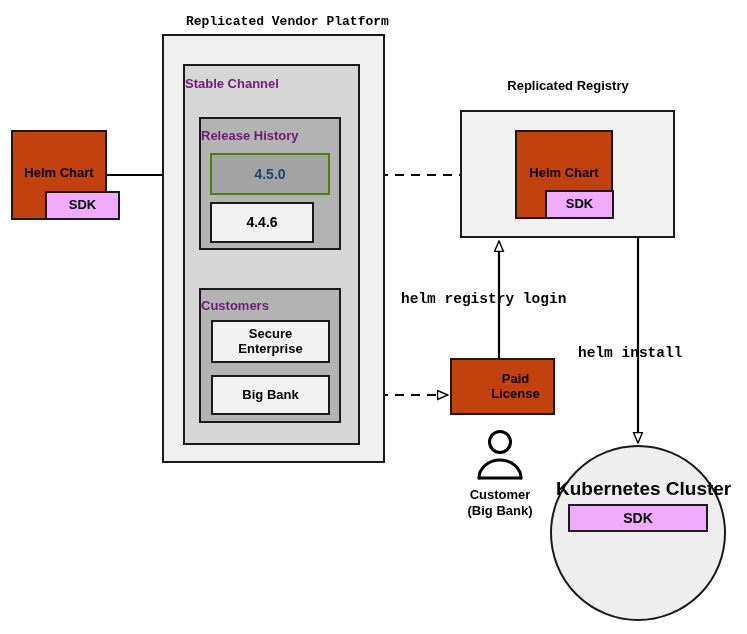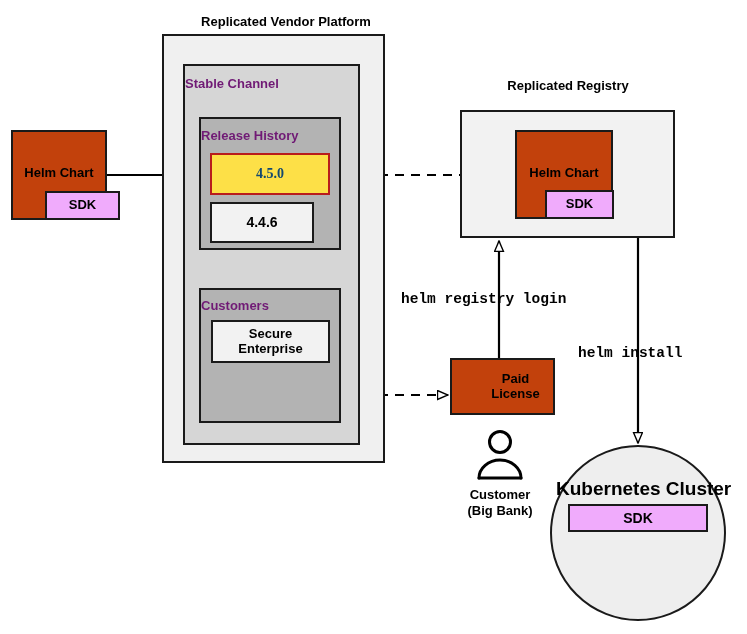--- a/index.html
+++ b/index.html
@@ -73,24 +73,23 @@
   }
   .box-gray {
     background: #c2410c;
     border: 2px solid #1a1a1a;
   }
   .box-white {
     background: #f0abfc;
     border: 2px solid #1a1a1a;
   }
   .box-blue {
-    background: #fde047;
-    border: 2px solid #b91c1c;
+    background: #a3a3a3;
+    border: 2px solid #4d7c0f;
     color: #14496f;
-    font-family: Liberation Serif, serif;
   }
   .circle-cluster {
     position: absolute;
     border-radius: 50%;
     background: #eeeeee;
     border: 2.5px solid #1a1a1a;
     box-sizing: border-box;
   }
   svg.edges {
     position: absolute;
@@ -125,21 +124,21 @@
       Paid License (dashed) --&gt;
     <line x1="331" y1="395" x2="448" y2="395" stroke="#000000" stroke-width="2.2" stroke-dasharray="9,7" marker-end="url(#arrow-open)"></line>
 
     
     <line x1="499" y1="368" x2="499" y2="241" stroke="#000000" stroke-width="2.2" marker-end="url(#arrow-open)"></line>
 
     
     <line x1="638" y1="238" x2="638" y2="443" stroke="#000000" stroke-width="2.2" marker-end="url(#arrow-open)"></line>
   </svg>
 
-  <div class="title-label" style="left:186px; top:14px; width:200px;">Replicated Vendor Platform</div>
+  <div class="title-label" style="left:186px; top:14px; width:200px;font-family:Liberation Mono, monospace;">Replicated Vendor Platform</div>
 
   <div class="title-label" style="left:468px; top:78px; width:200px;">Replicated Registry</div>
 
   <div class="node box-gray" style="left:11px; top:130px; width:96px; height:90px; font-size:13px; align-items:flex-start; padding-top:34px;">
     <span>Helm Chart</span>
   </div>
   <div class="node box-white" style="left:45px; top:191px; width:75px; height:29px; font-size:13px;">
     <span>SDK</span>
   </div>
 
@@ -163,20 +162,23 @@
 
   <div class="node box-section" style="left:199px; top:288px; width:142px; height:135px;">
     <span class="grp-title" style="top:9px;">Customers</span>
   </div>
 
   <div class="node box-light" style="left:211px; top:320px; width:119px; height:43px; font-size:13px; white-space:pre-line;">
     <span>Secure
 Enterprise</span>
   </div>
 
+  <div class="node box-light" style="left:211px; top:375px; width:119px; height:40px; font-size:13px;">
+    <span>Big Bank</span>
+  </div>
 
   <div class="node box-light" style="left:460px; top:110px; width:215px; height:128px;"></div>
 
   <div class="node box-gray" style="left:515px; top:130px; width:98px; height:89px; font-size:13px; align-items:flex-start; padding-top:34px;">
     <span>Helm Chart</span>
   </div>
 
   <div class="node box-white" style="left:545px; top:190px; width:69px; height:29px; font-size:13px;">
     <span>SDK</span>
   </div>

